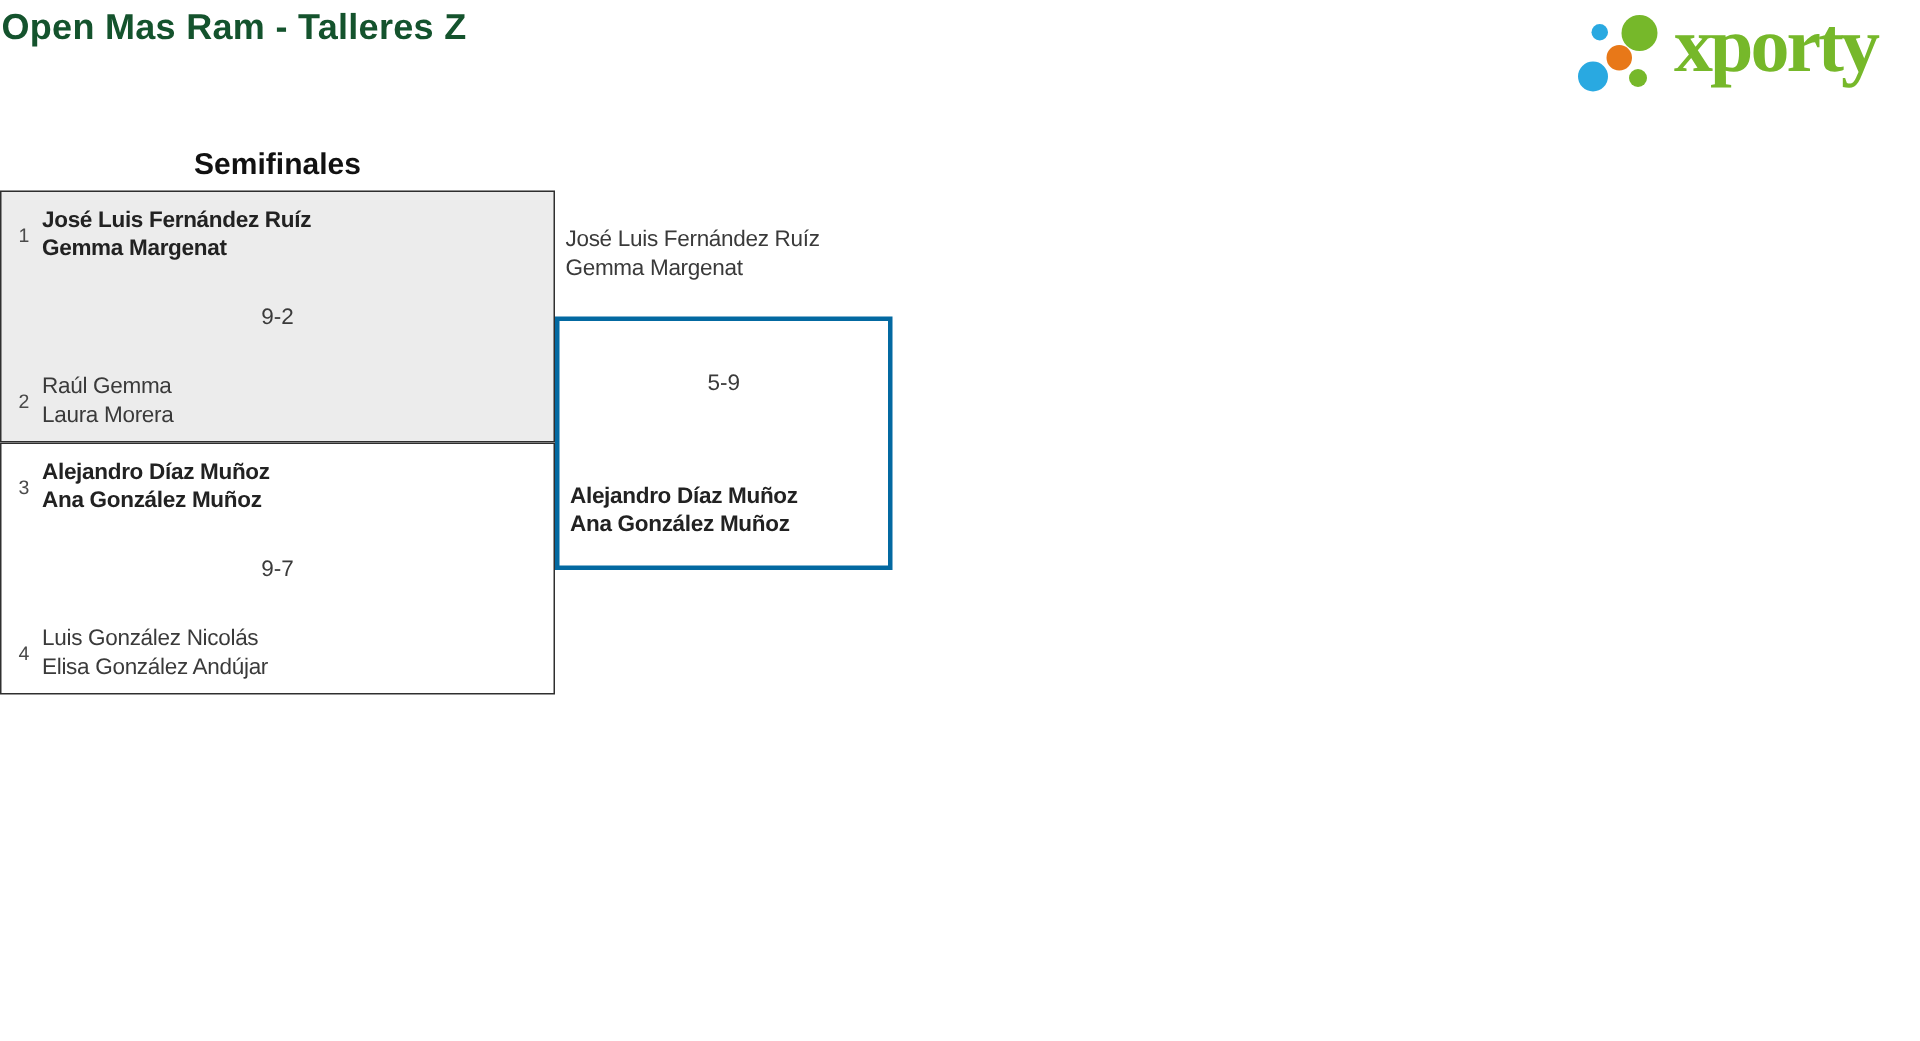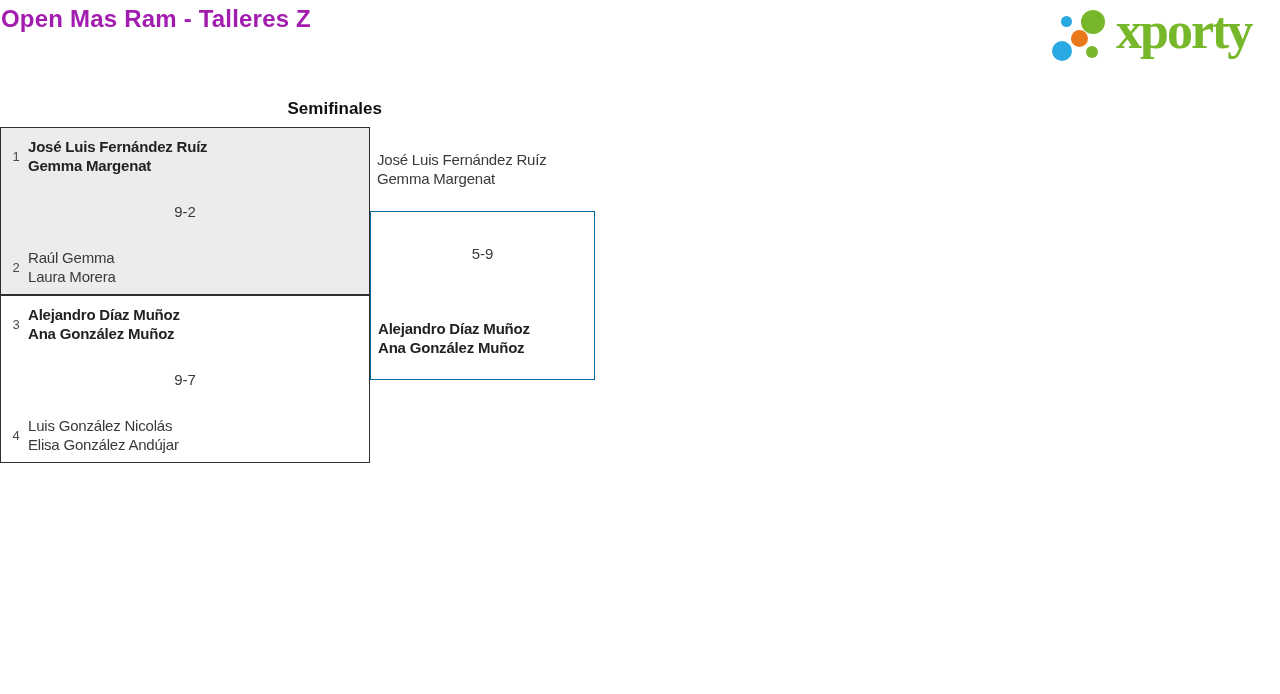--- a/index.html
+++ b/index.html
@@ -10,21 +10,21 @@
     background: #ffffff;
     font-family: "Liberation Sans", "DejaVu Sans", sans-serif;
     overflow: hidden;
   }
 
   
   .title-block {
     position: absolute;
     left: 1px;
     top: 2px;
-    color: #a21caf;
+    color: #14532d;
     font-size: 24px;
     font-weight: 700;
     line-height: 33px;
     letter-spacing: 0.2px;
   }
 
   .logo {
     position: absolute;
     left: 1045px;
     top: 0;
@@ -46,25 +46,24 @@
     font-weight: 700;
     letter-spacing: -2px;
     color: #76b82a;
     font-family: Liberation Serif, serif;
   }
 
   
   .round-header {
     position: absolute;
     top: 99px;
-    font-size: 17px;
+    font-size: 20px;
     font-weight: 700;
     color: #111111;
-    text-align: right;
-    margin-left: 12px;
+    text-align: center;
   }
   .rh-semifinals { left: 0; width: 370px; }
   .rh-final { left: 370px; width: 225px; }
 
   
   .match-box {
     position: absolute;
     left: 0;
     width: 370px;
     height: 168px;
@@ -120,21 +119,21 @@
     color: #3a3a3a;
     letter-spacing: -0.2px;
   }
   .final-team-top { left: 377px; top: 150px; }
   .final-box {
     position: absolute;
     left: 370px;
     top: 211px;
     width: 225px;
     height: 169px;
-    border: 1px solid #0369a1;
+    border: 3px solid #0369a1;
     box-sizing: border-box;
     background: #ffffff;
   }
   .final-score {
     position: absolute;
     left: 0;
     width: 100%;
     top: 34px;
     text-align: center;
     font-size: 15px;

